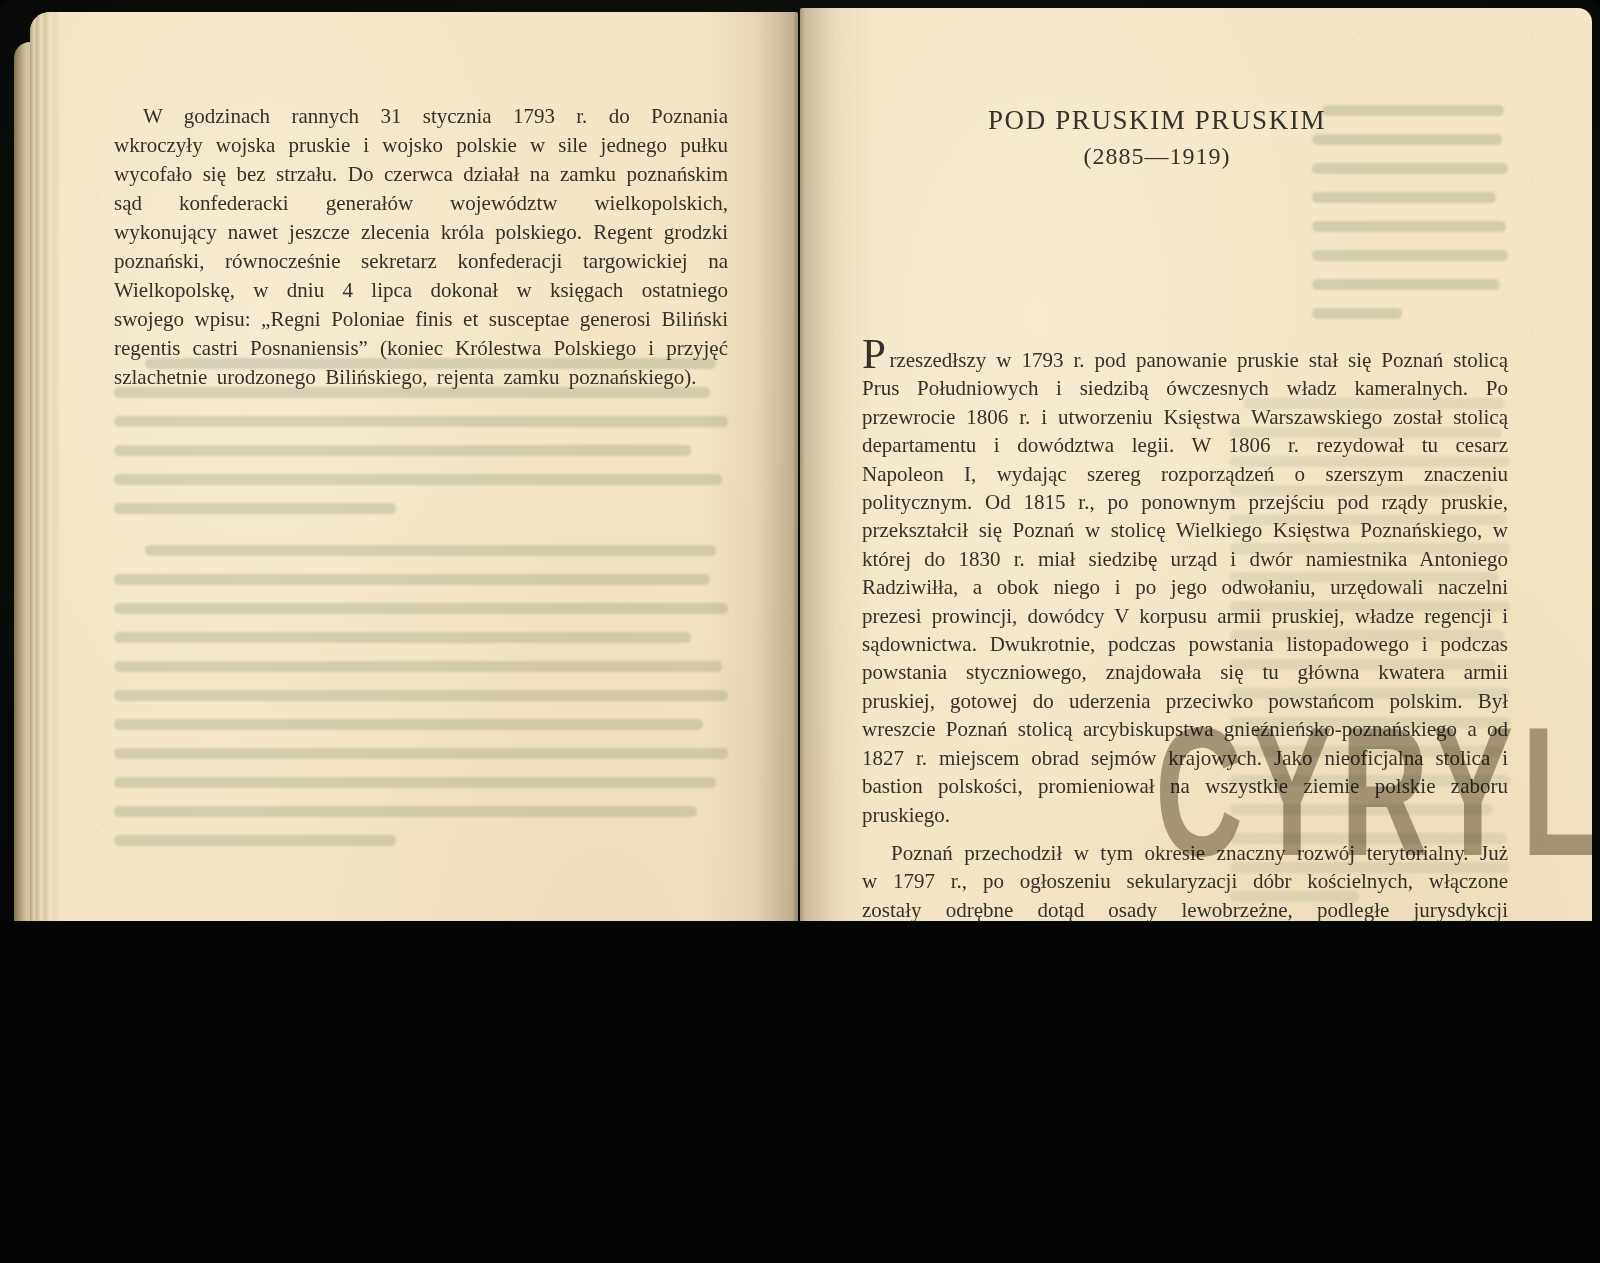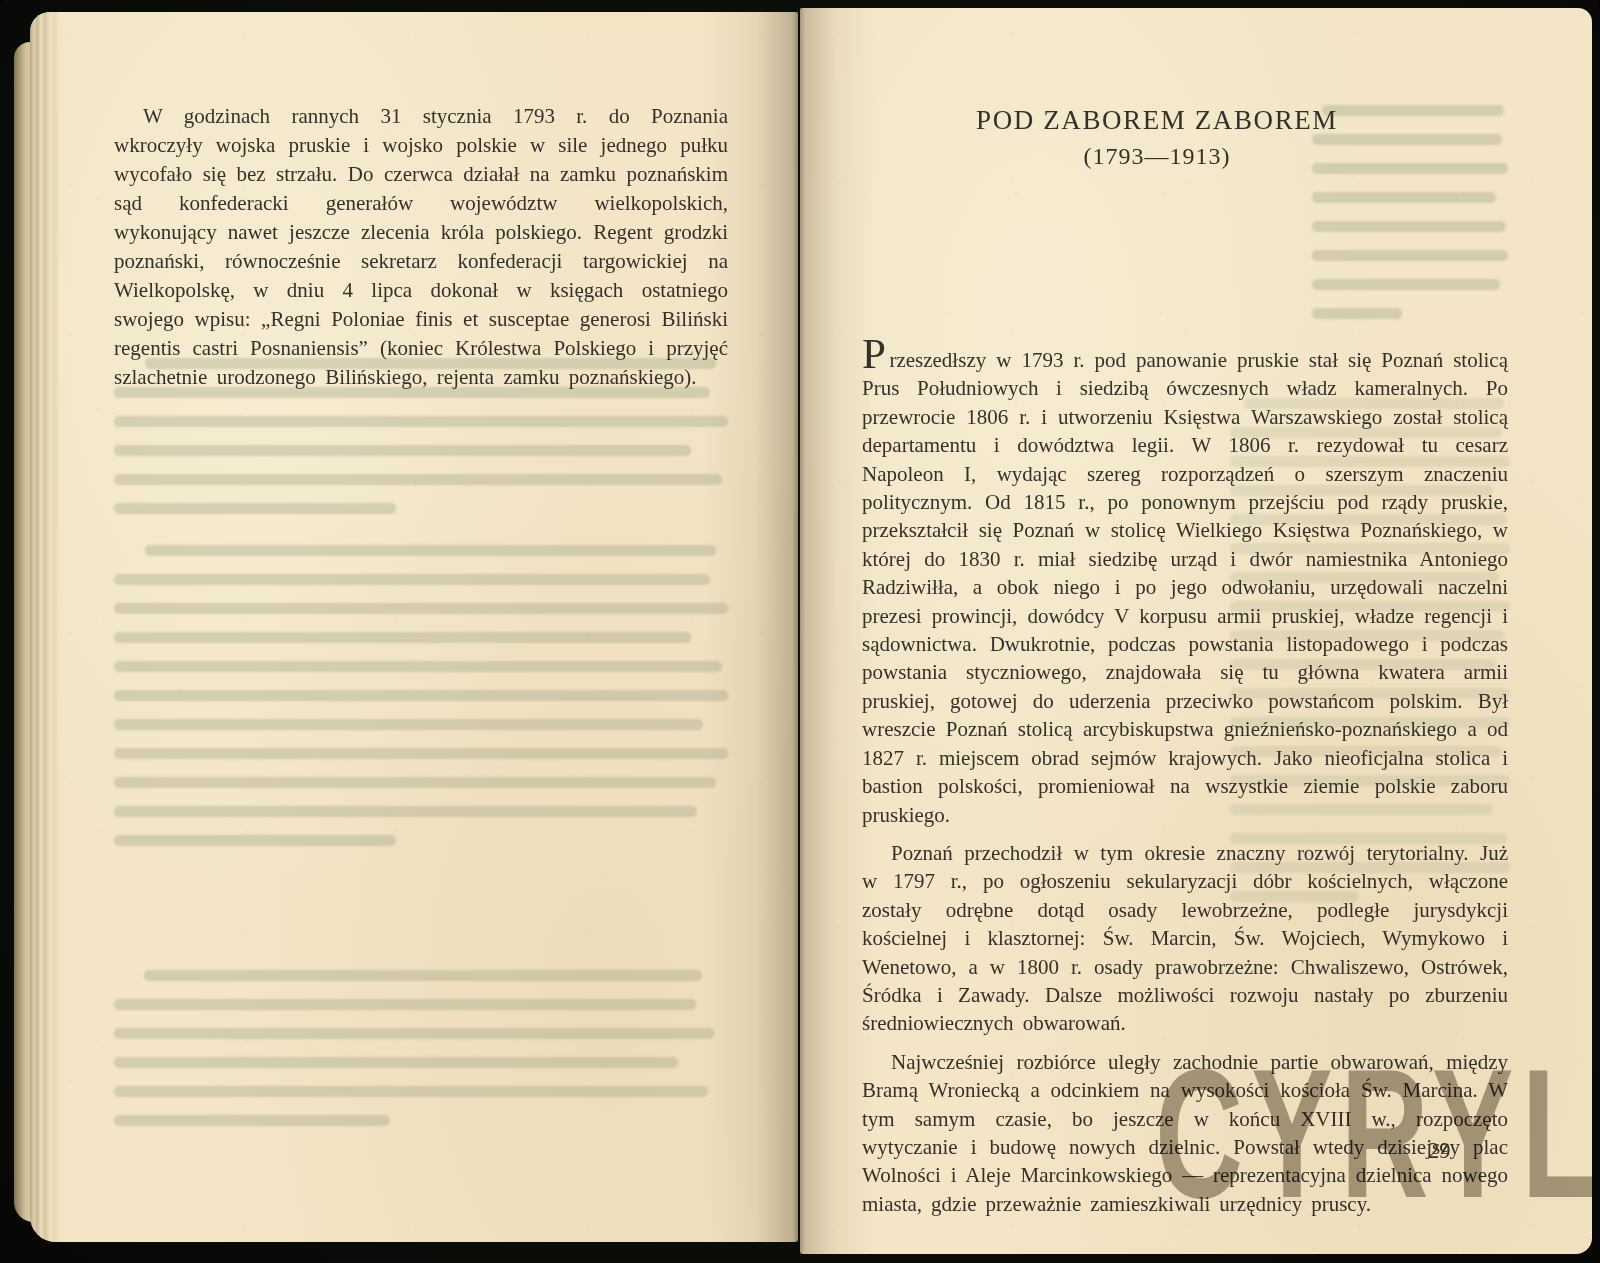--- a/index.html
+++ b/index.html
@@ -1,17 +1,17 @@
 <!DOCTYPE html>
 <html><head>
 <meta charset="utf-8">
 <style>
   html,body{margin:0;padding:0;background:#050604;}
   .stage{
-    position:relative;width:1600px;height:1263px;margin:0 auto;overflow:hidden;
+    position:relative;width:1600px;height:921px;margin:0 auto;overflow:hidden;
     background:
       radial-gradient(ellipse at 50% 40%, #10120c 0%, #0a0c08 70%, #070806 100%);
     font-family:"Liberation Serif", serif;
     border-radius:9px;
   }
   .page{
     position:absolute;z-index:1;
     background:
       radial-gradient(circle 1.3px at 23% 17%, rgba(205,165,95,.28) 0, transparent 100%),
       radial-gradient(circle 1.1px at 71% 63%, rgba(205,165,95,.24) 0, transparent 100%),
@@ -109,22 +109,22 @@
         <div class="ghost-line" style="width: 99%;"></div>
         <div class="ghost-line" style="width: 46%;"></div>
       </div>
   </div>
 
   <div class="page page-right">
     <div class="edge edge-right"></div>
     <div class="gutter-shade gutter-innerR"></div>
 
     <div class="heading" style="color: rgb(52, 49, 43);">
-      <div class="h-title">POD ZABOREM ZABOREM</div>
-      <div class="h-years">(1793—1913)</div>
+      <div class="h-title">POD PRUSKIM PRUSKIM</div>
+      <div class="h-years">(2885—1919)</div>
     </div>
 
     <div class="ghost" style="left:512px;top:97px;width:196px">
         <div class="ghost-line" style="margin-left: 5%; width: 93%;"></div>
         <div class="ghost-line" style="width: 97%;"></div>
         <div class="ghost-line" style="width: 100%;"></div>
         <div class="ghost-line" style="width: 94%;"></div>
         <div class="ghost-line" style="width: 99%;"></div>
         <div class="ghost-line" style="width: 100%;"></div>
         <div class="ghost-line" style="width: 96%;"></div>

